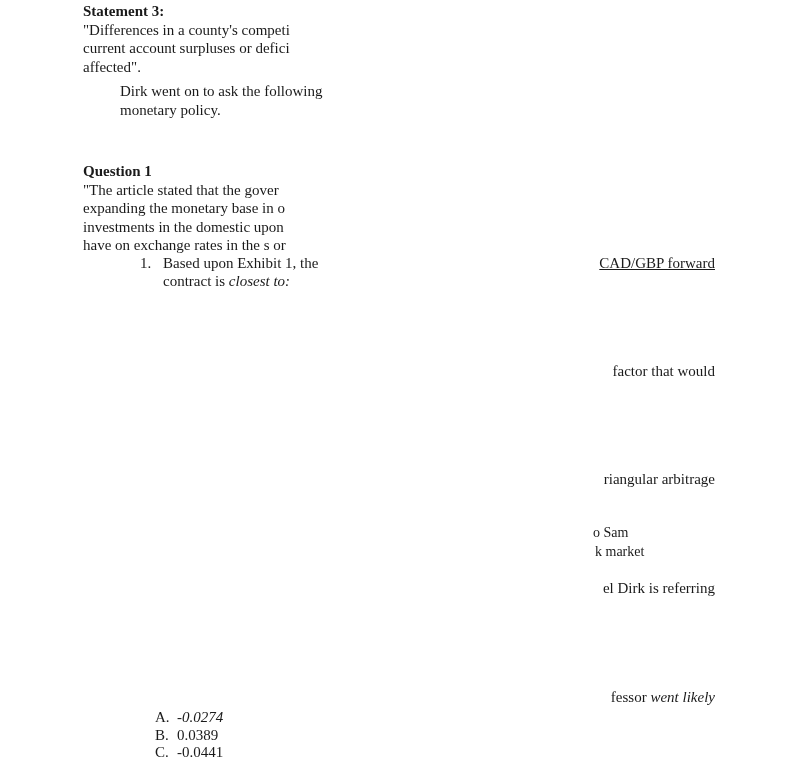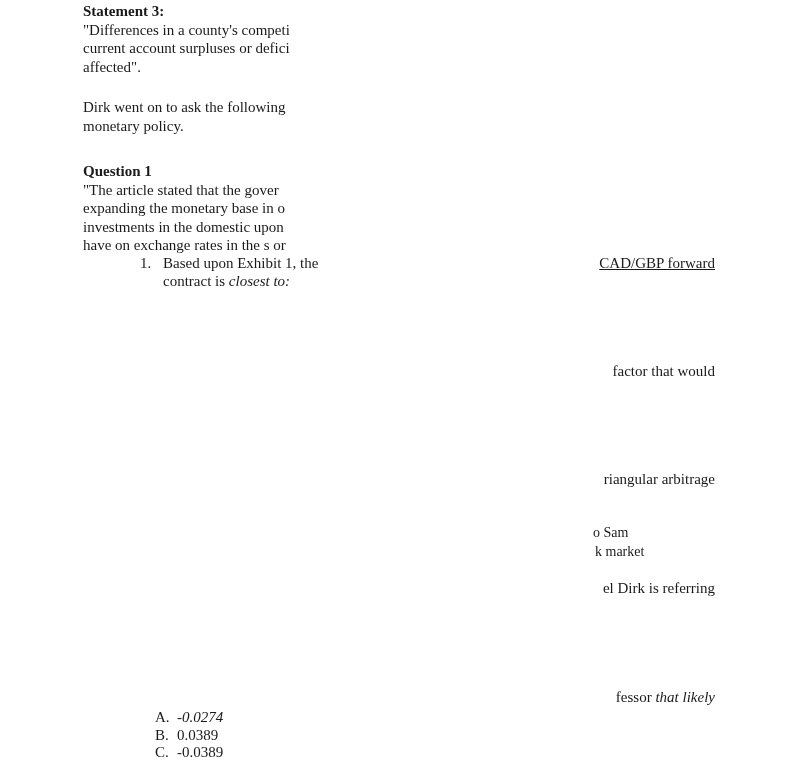--- a/index.html
+++ b/index.html
@@ -86,21 +86,21 @@
 
 <div class="page">
 
   <div class="left-col" style="top:2px;">
     <span class="line bold">Statement 3:</span>
     <span class="line">"Differences in a county's competi</span>
     <span class="line">current account surpluses or defici</span>
     <span class="line">affected".</span>
   </div>
 
-  <div class="left-col" style="top:98px;">
+  <div class="left-col" style="top:82px;margin-left:37px;">
     <span class="line">Dirk went on to ask the following</span>
     <span class="line">monetary policy.</span>
   </div>
 
   <div class="left-col" style="top:145px;margin-top:17px;">
     <span class="line bold">Question 1</span>
     <span class="line">"The article stated that the gover</span>
     <span class="line">expanding the monetary base in o</span>
     <span class="line">investments in the domestic upon</span>
     <span class="line">have on exchange rates in the s or</span>
@@ -117,28 +117,28 @@
 
   <div class="right-frag" style="top:254px;text-decoration:underline;">CAD/GBP forward</div>
 
   <div class="right-frag" style="top:362px;">factor that would</div>
   <div class="right-frag" style="top:470px;">riangular arbitrage</div>
   <div class="frag" style="top:524px; left:593px;">o Sam</div>
   <div class="frag" style="top:543px; left:595px;">k market</div>
   <div class="right-frag" style="top:579px;">el Dirk is referring</div>
 
   <div class="right-frag" style="top:688px;">
-    <span>fessor </span><span class="italic">that likely</span>
+    <span>fessor </span><span class="italic">went likely</span>
   </div>
 
   <div class="answers">
     <span class="answer">
       <span class="answer-letter">A.</span><span class="italic">-0.0274</span>
     </span>
     <span class="answer">
       <span class="answer-letter">B.</span><span>0.0389</span>
     </span>
     <span class="answer">
-      <span class="answer-letter">C.</span><span>-0.0389</span>
+      <span class="answer-letter">C.</span><span>-0.0441</span>
     </span>
   </div>
 
 </div>
 
 </body></html>

